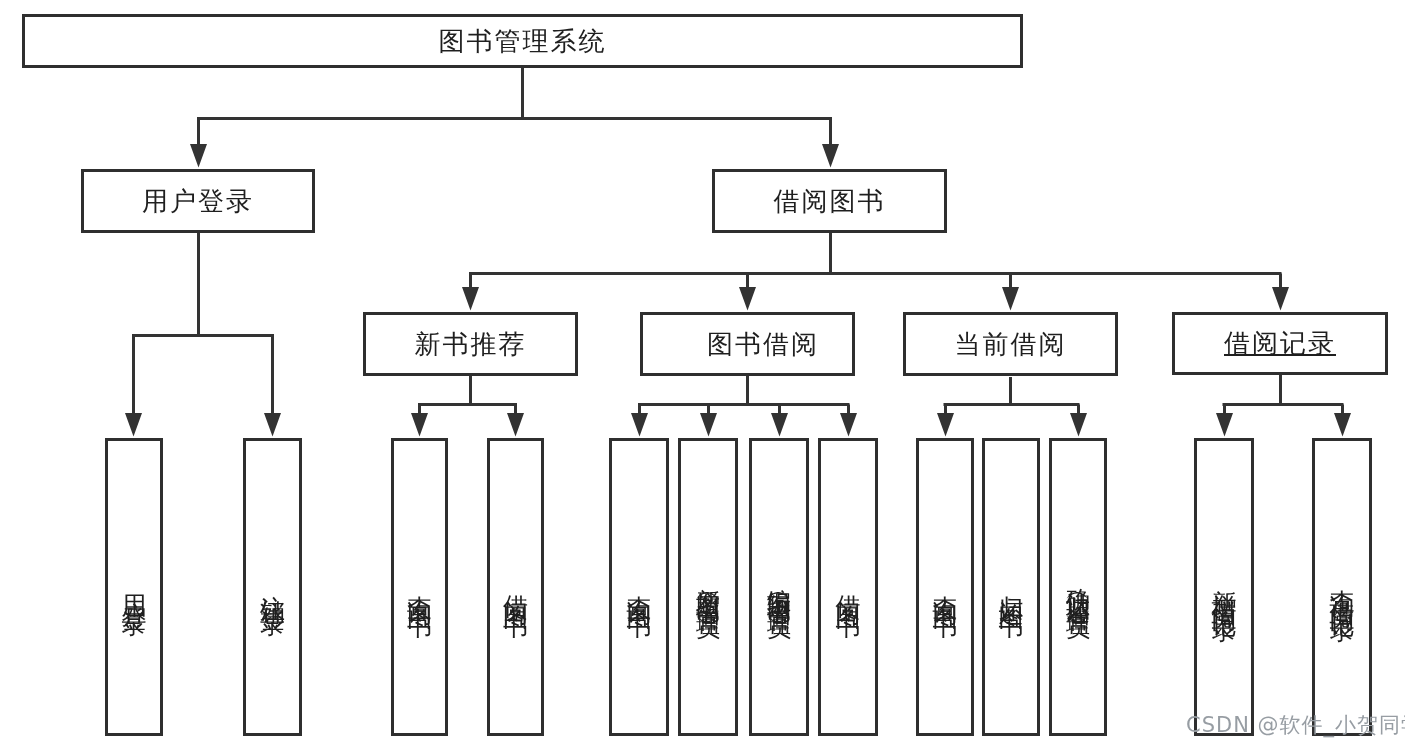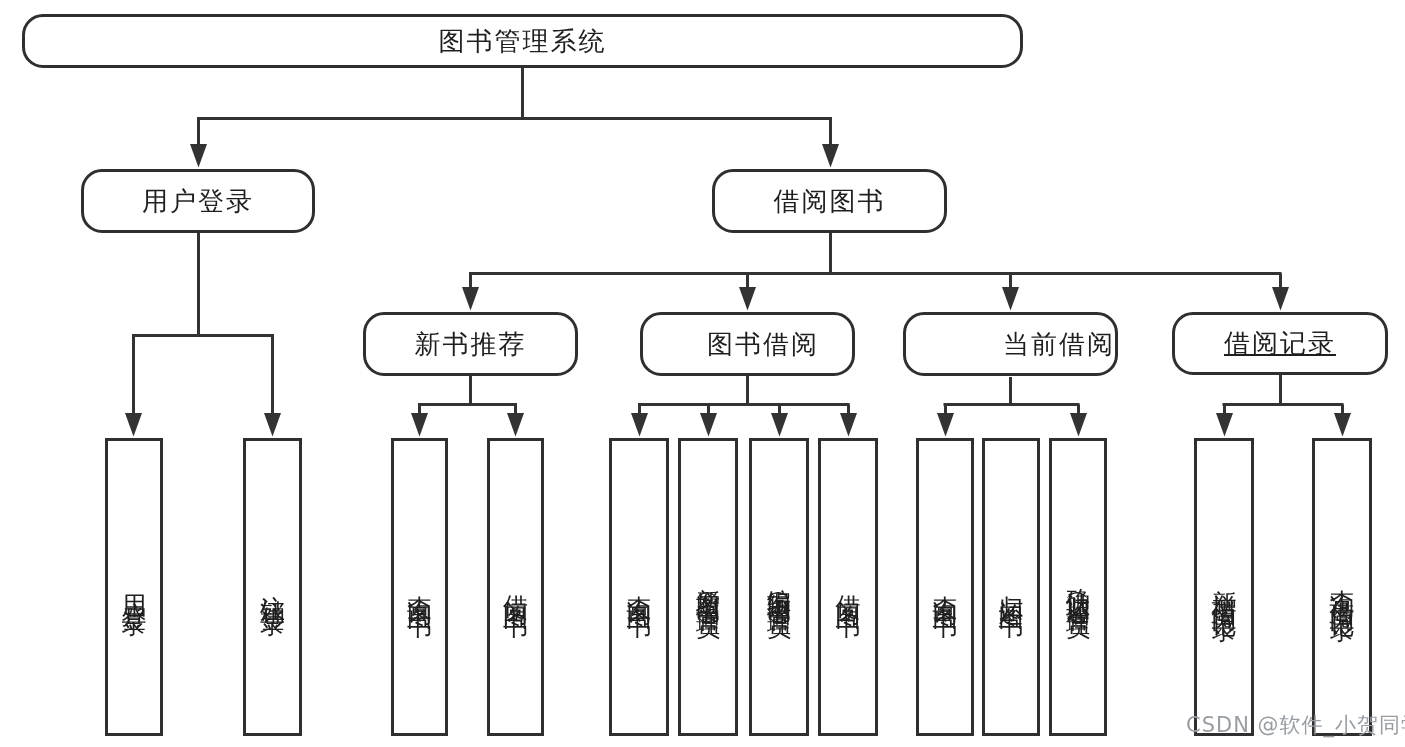--- a/index.html
+++ b/index.html
@@ -12,21 +12,21 @@
   }
   .svg-layer{position:absolute;left:0;top:0;width:1405px;height:747px;}
   .node{
     position:absolute;
     box-sizing:border-box;
     border:3px solid #2f2f2f;
     background:#ffffff;
     display:flex;align-items:center;justify-content:center;
     color:#1f1f1f;
   }
-  .h-node{font-size:26px;letter-spacing:2px;white-space:nowrap;border-radius:21px;}
+  .h-node{font-size:26px;letter-spacing:2px;white-space:nowrap;}
   .leaf{top:438px;height:298px;}
   .leaf .v-text{
     writing-mode:vertical-rl;
     font-size:25px;
     letter-spacing:6px;
     line-height:1;
     white-space:nowrap;
     color:#1f1f1f;
   }
   .leaf .v-text.tight{letter-spacing:4px;font-size:24px;}
@@ -110,21 +110,21 @@
   <div class="node h-node" style="left:712px;top:169px;width:235px;height:64px;">
     <span>借阅图书</span>
   </div>
 
   <div class="node h-node" style="left:363px;top:312px;width:215px;height:64px;align-items:center;">
     <span>新书推荐</span>
   </div>
   <div class="node h-node" style="left:640px;top:312px;width:215px;height:64px;padding-left:31px;">
     <span>图书借阅</span>
   </div>
-  <div class="node h-node" style="left:903px;top:312px;width:215px;height:64px;justify-content:flex-end;">
+  <div class="node h-node" style="left:903px;top:312px;width:215px;height:64px;">
     <span>当前借阅</span>
   </div>
   <div class="node h-node" style="left:1172px;top:312px;width:216px;height:63px;text-decoration:underline;">
     <span>借阅记录</span>
   </div>
 
   <div class="node leaf" style="left:105px;width:58px;">
     <span class="v-text">用户登录</span>
   </div>
   <div class="node leaf" style="left:243px;width:59px;">

